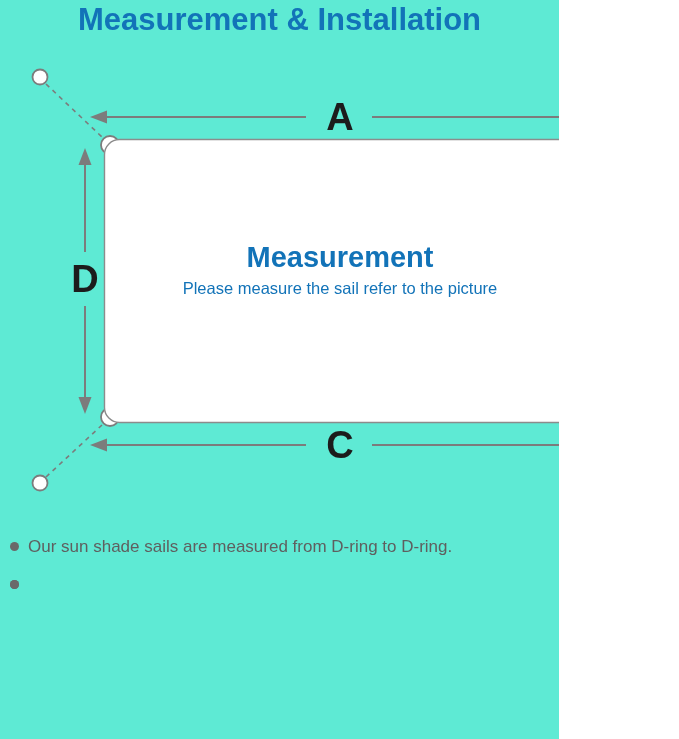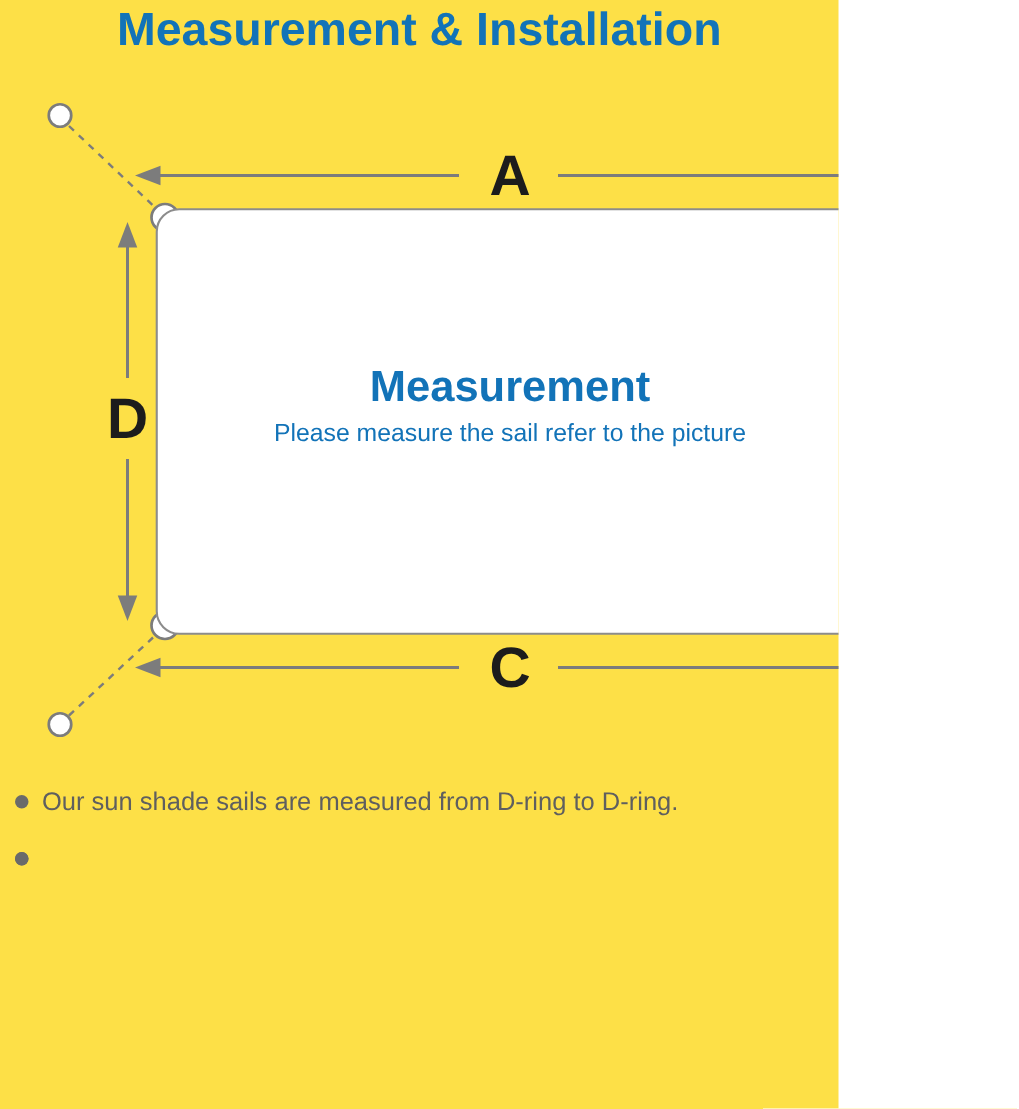--- a/index.html
+++ b/index.html
@@ -1,19 +1,19 @@
 <!DOCTYPE html>
 <html><head>
 <meta charset="utf-8">
 <style>
   html,body{margin:0;padding:0;background:#fff;}
   .page{
     position:relative;
     width:559px;height:739px;
-    background:#fde047;
+    background:#5eead4;
     overflow:hidden;
     font-family:"Liberation Sans", sans-serif;
   }
   .page-title{
     margin:0;
     padding-top:2px;
     text-align:center;
     font-size:31px;
     font-weight:bold;
     letter-spacing:0px;
@@ -44,21 +44,21 @@
   }
   .notes{
     position:absolute;
     top:524px;left:0;
     width:662px;
     margin:0;padding:0;
     list-style:none;
   }
   .notes li{
     position:relative;
-    margin:0 0 16px 0;
+    margin:12px 0 16px 0;
     padding-left:28px;
     font-size:17px;
     line-height:1.27;
     color:#5f5f5f;
   }
   .bullet-dot{
     position:absolute;
     left:10px;top:6px;
     width:9px;height:9px;
     border-radius:50%;

